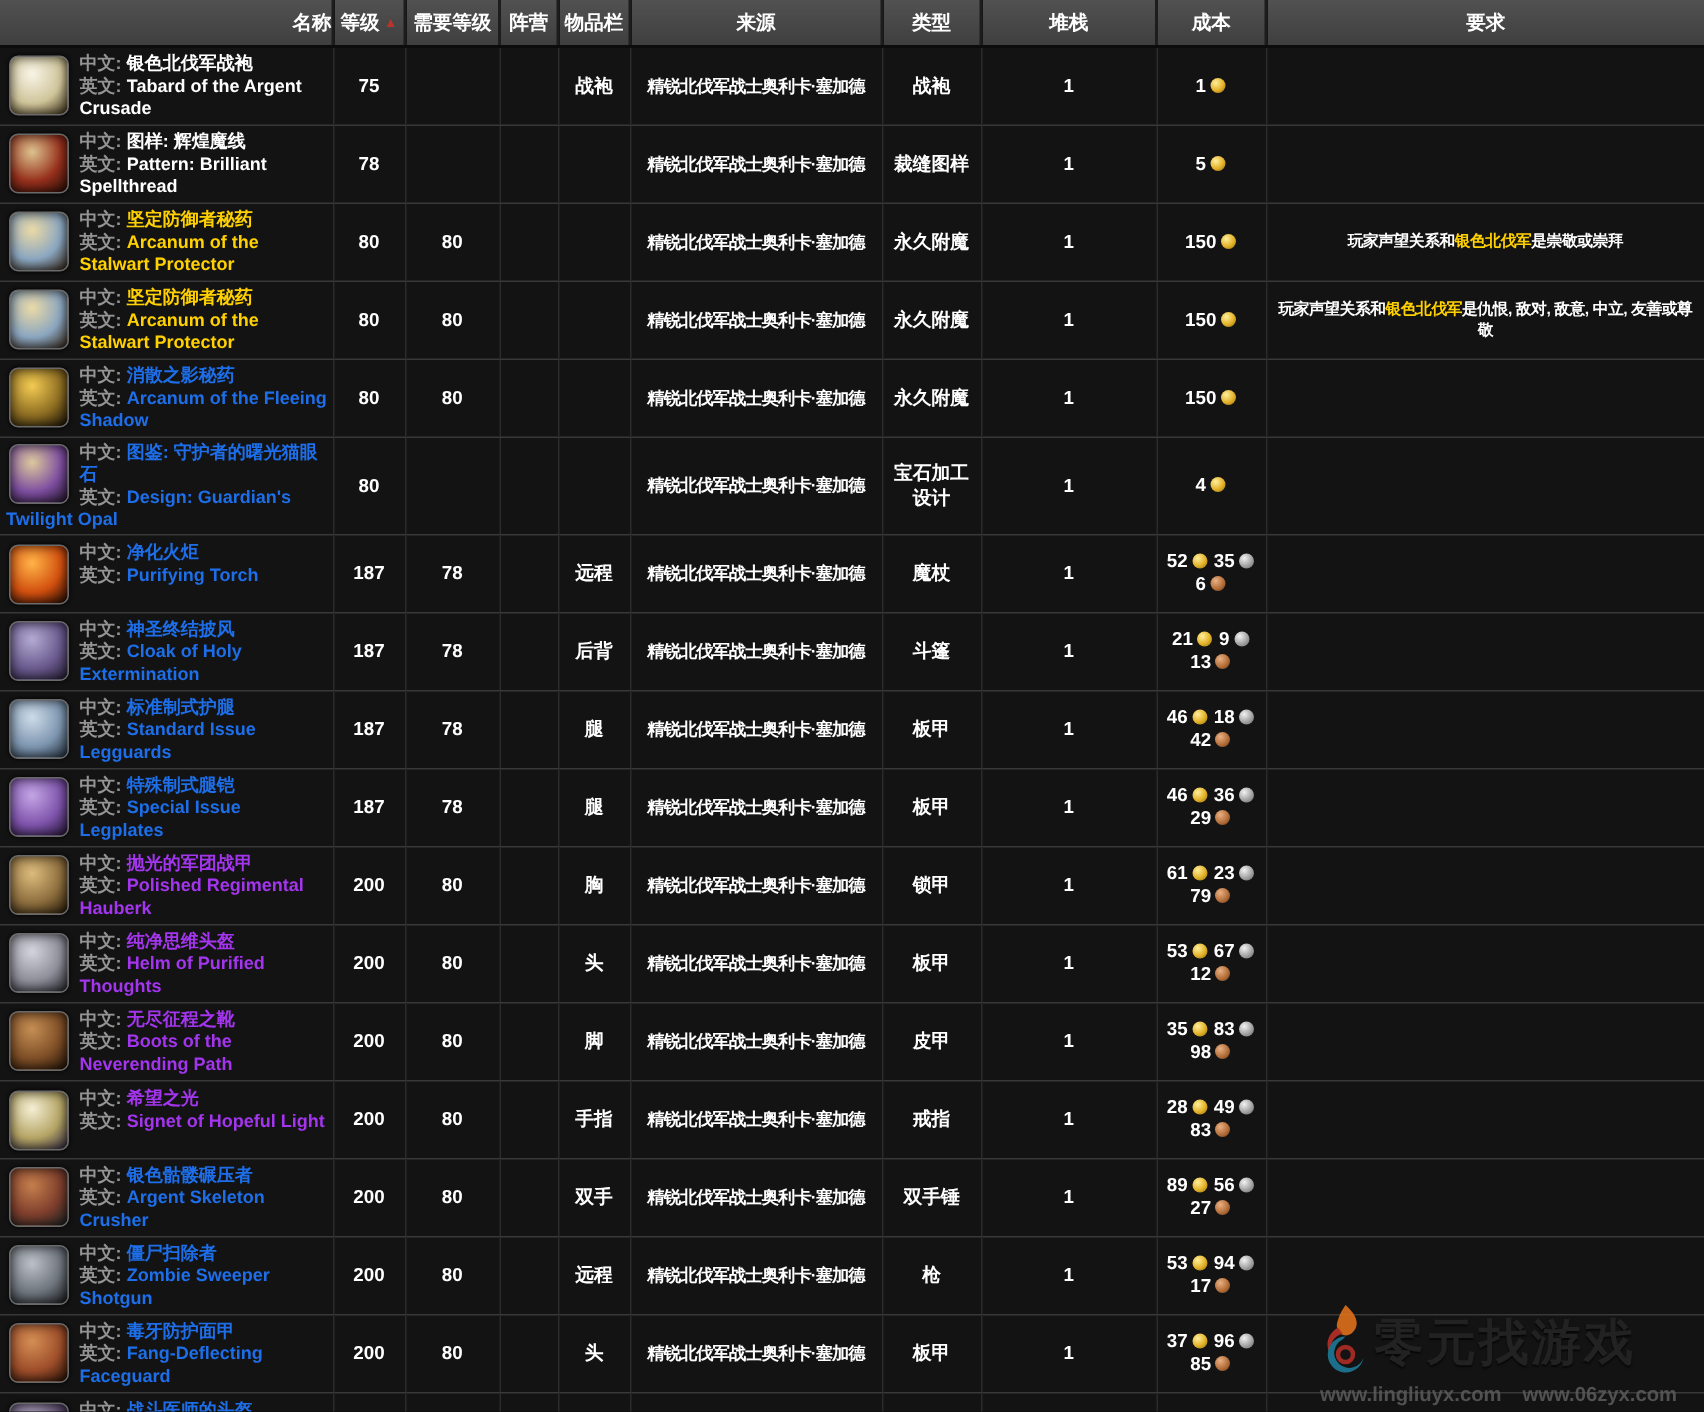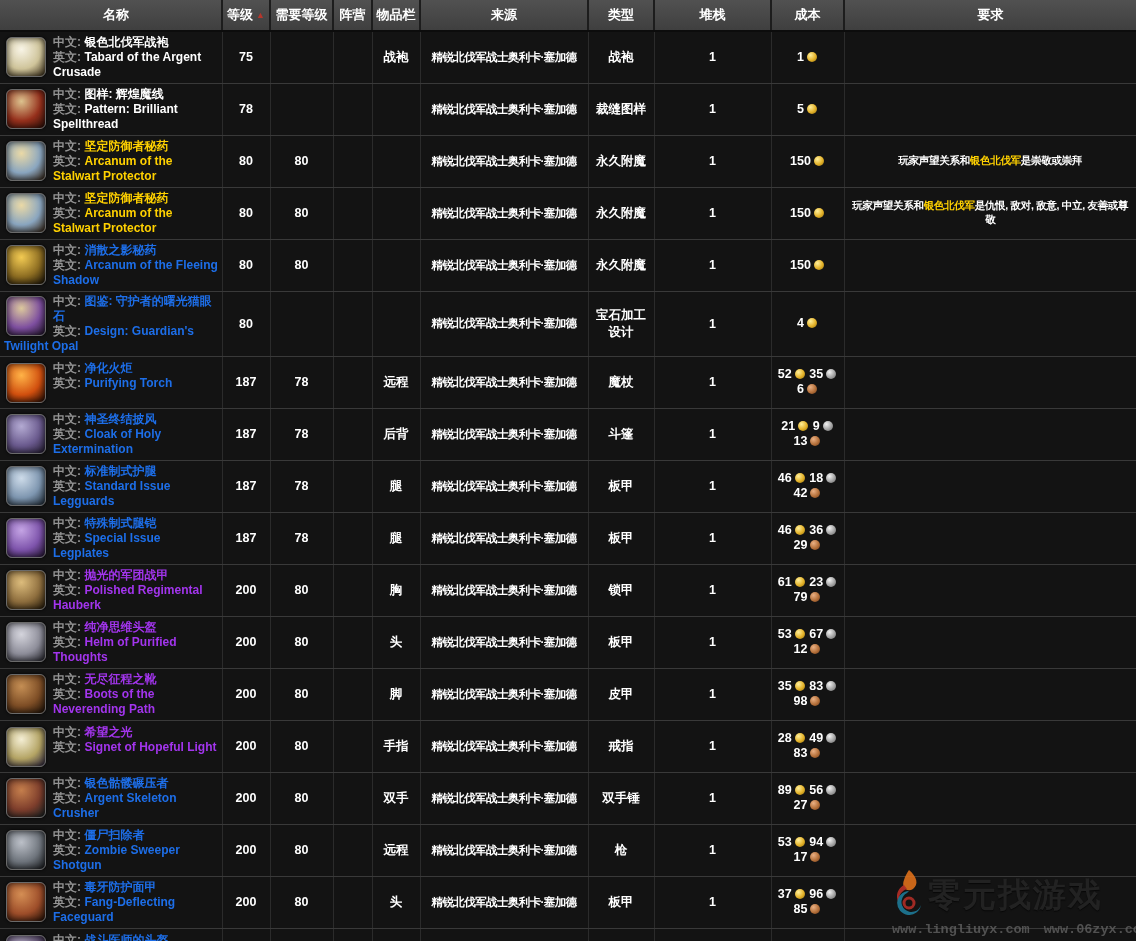--- a/index.html
+++ b/index.html
@@ -8,21 +8,21 @@
 
   table { width:1136px; border-collapse:collapse; table-layout:fixed; background:#131313; }
 
   thead th {
     background:linear-gradient(#515151,#3f3f3f);
     color:#fff; font-weight:bold; font-size:13px;
     height:31px; text-align:center; vertical-align:middle;
     border-left:2px solid #1d1d1d; border-bottom:2px solid #0c0c0c;
     white-space:nowrap; overflow:hidden;
   }
-  thead th:first-child { border-left:none; text-align:center; padding-left:11px; }
+  thead th:first-child { border-left:none; text-align:right; padding-left:11px; }
   .sort-arrow { color:#b5362c; font-size:9px; margin-left:3px; vertical-align:1px; }
 
   tbody td {
     border-bottom:1px solid #393939; border-left:1px solid #2b2b2b;
     color:#fff; font-weight:bold; font-size:12.5px;
     text-align:center; vertical-align:middle; padding:3px 2px;
     overflow:hidden;
   }
   tbody td:first-child { border-left:none; }
   tbody tr { height:52px; }
@@ -41,21 +41,21 @@
   .cost-line { line-height:15px; white-space:nowrap; }
   .coin { display:inline-block; width:10px; height:10px; border-radius:50%; margin:0 1px -1px 3px; }
   .coin.gold   { background:radial-gradient(circle at 35% 32%, #ffef9a, #e3b128 55%, #8a6a10); }
   .coin.silver { background:radial-gradient(circle at 35% 32%, #f2f2f2, #a3a3a3 55%, #636363); }
   .coin.copper { background:radial-gradient(circle at 35% 32%, #eab083, #b4703a 55%, #6e3a1a); }
 
   .req { font-size:10.5px; font-weight:bold; letter-spacing:-0.3px; padding:9px 3px; }
   .req-link { cursor:pointer; }
 
   
-  .wm { position:absolute; right:6px; bottom:0; width:240px; pointer-events:none;font-family:Liberation Mono, monospace; }
+  .wm { position:absolute; right:18px; bottom:0; width:240px; pointer-events:none; }
   .wm-top { display:flex; align-items:center; }
   .wm-logo { width:38px; height:52px; flex:0 0 38px; opacity:.9; }
   .wm-title { color:#222222; font-size:33px; font-weight:bold; letter-spacing:2px; white-space:nowrap;
               text-shadow:0 1px 1px rgba(0,0,0,.6); }
   .wm-urls { color:#5c5c5c; opacity:.85; font-size:13.5px; font-weight:bold; white-space:nowrap;
              margin:1px 0 4px 2px; }
   .wm-urls span { margin-right:14px; }
 </style>
 </head>
 <body>

